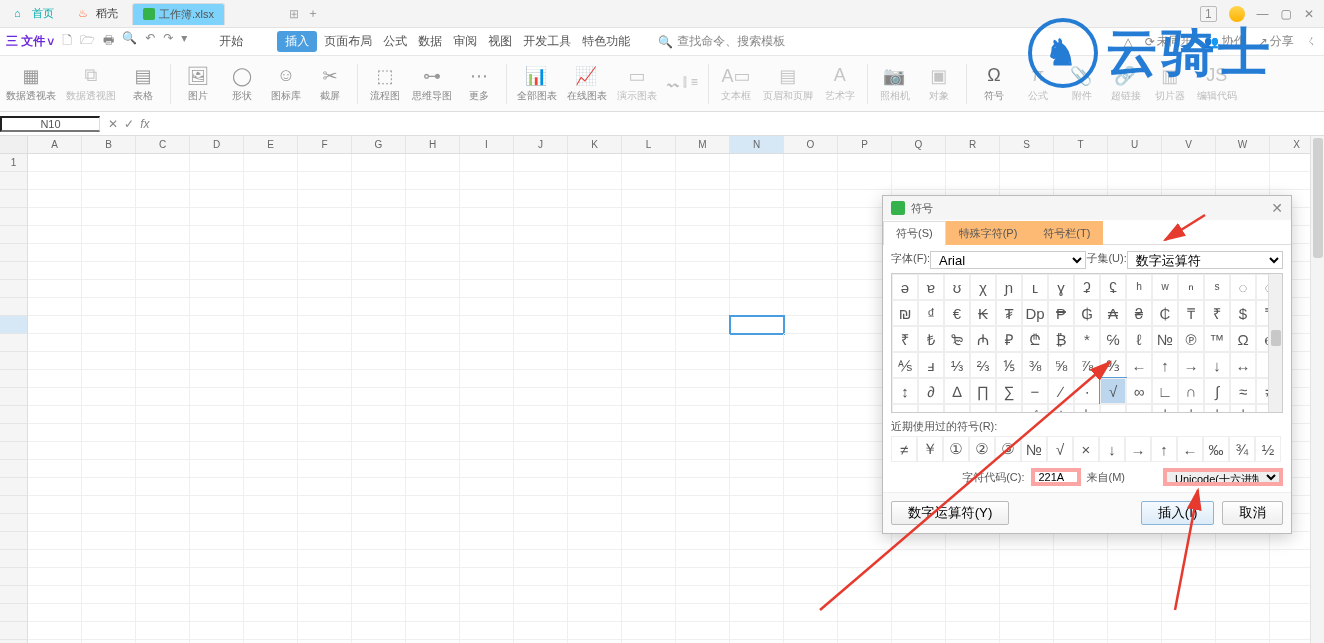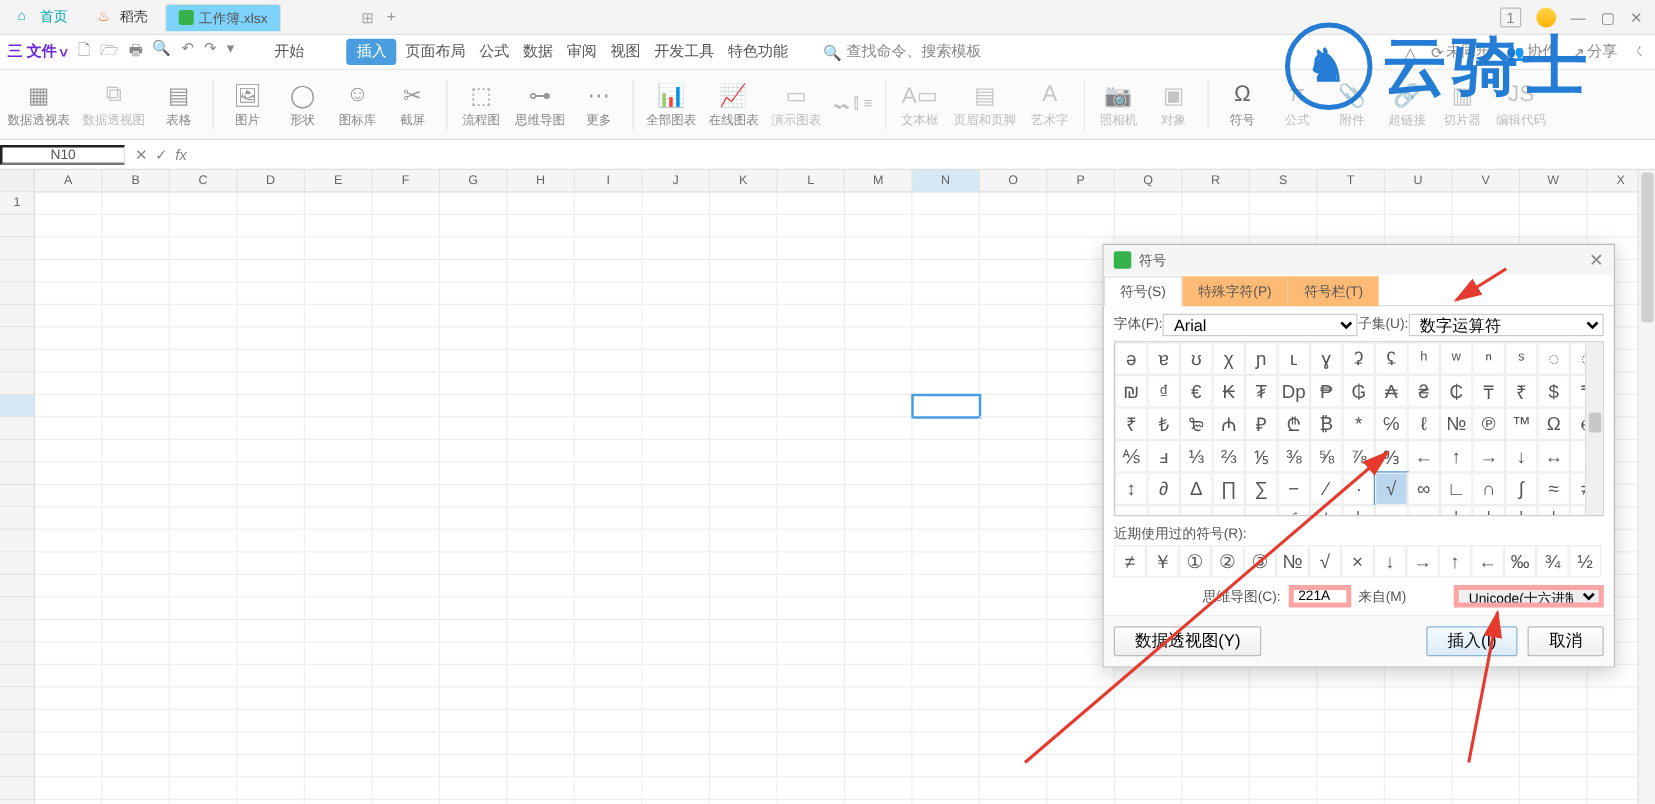--- a/index.html
+++ b/index.html
@@ -1211,28 +1211,28 @@
         <div class="sym">×</div>
         <div class="sym">↓</div>
         <div class="sym">→</div>
         <div class="sym">↑</div>
         <div class="sym">←</div>
         <div class="sym">‰</div>
         <div class="sym">¾</div>
         <div class="sym">½</div>
       </div>
     <div class="coderow">
-      <label>思维导图(C):</label>
+      <label>字符代码(C):</label>
       <input class="code-in" value="221A" style="">
       <label>来自(M)</label>
       <select class="from-sel"><option>Unicode(十六进制)</option></select>
     </div>
   </div>
   <div class="dlg-footer">
-    <button class="btn">数据透视图(Y)</button>
+    <button class="btn">数字运算符(Y)</button>
     <div style="display:flex;gap:8px">
       <button class="btn primary">插入(I)</button>
       <button class="btn">取消</button>
     </div>
   </div>
 </div>
 
 <svg class="arrow-svg">
   <defs>
       <marker id="ah" markerWidth="10" markerHeight="10" refX="8" refY="3" orient="auto">

